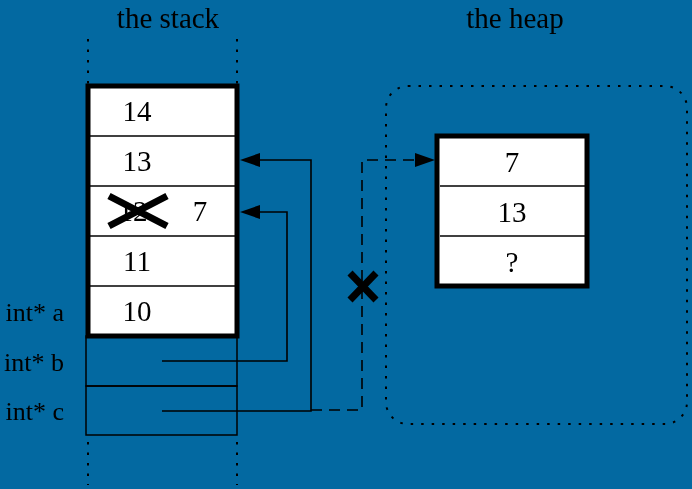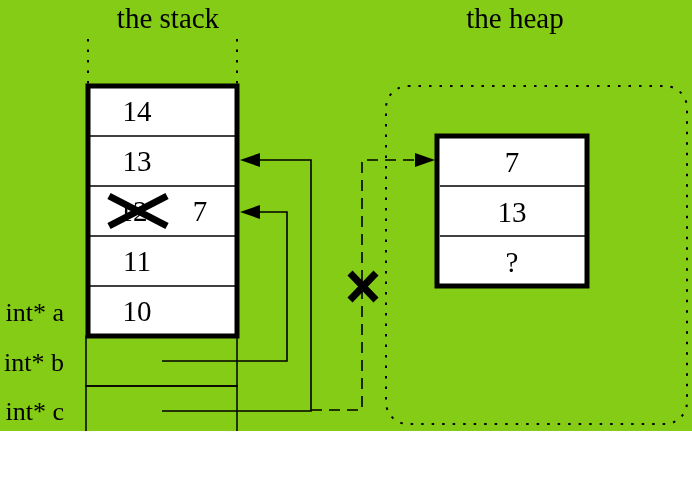--- a/index.html
+++ b/index.html
@@ -1,20 +1,20 @@
 <!DOCTYPE html>
 <html><head>
 <meta charset="utf-8">
 <style>
   html, body { margin: 0; padding: 0; background: #ffffff; }
   .canvas {
     position: relative;
     width: 692px;
-    height: 431px;
-    background: #84cc16;
+    height: 489px;
+    background: #0369a1;
     font-family: "Liberation Serif", "DejaVu Serif", serif;
   }
   svg { display: block; }
   svg text {
     font-family: "Liberation Serif", "DejaVu Serif", serif;
     fill: #000000;
   }
   .title-text   { font-size: 29px; }
   .cell-text    { font-size: 29px; }
   .label-text   { font-size: 26px; }

